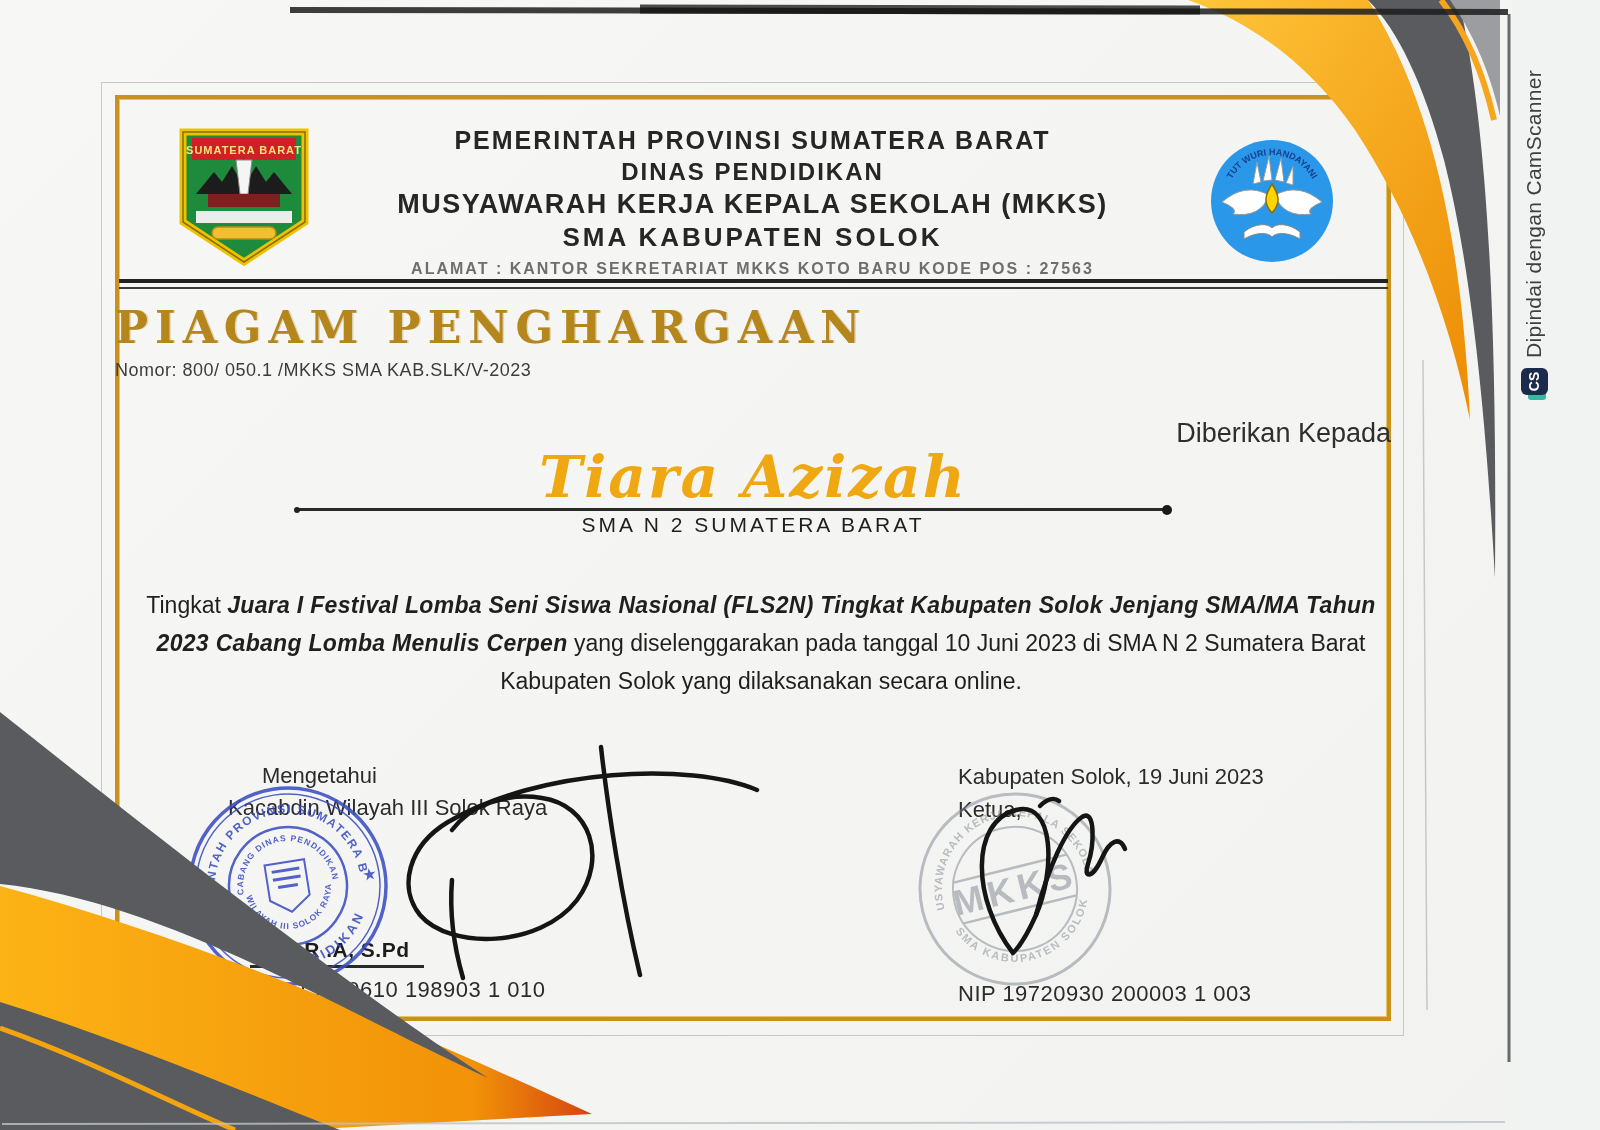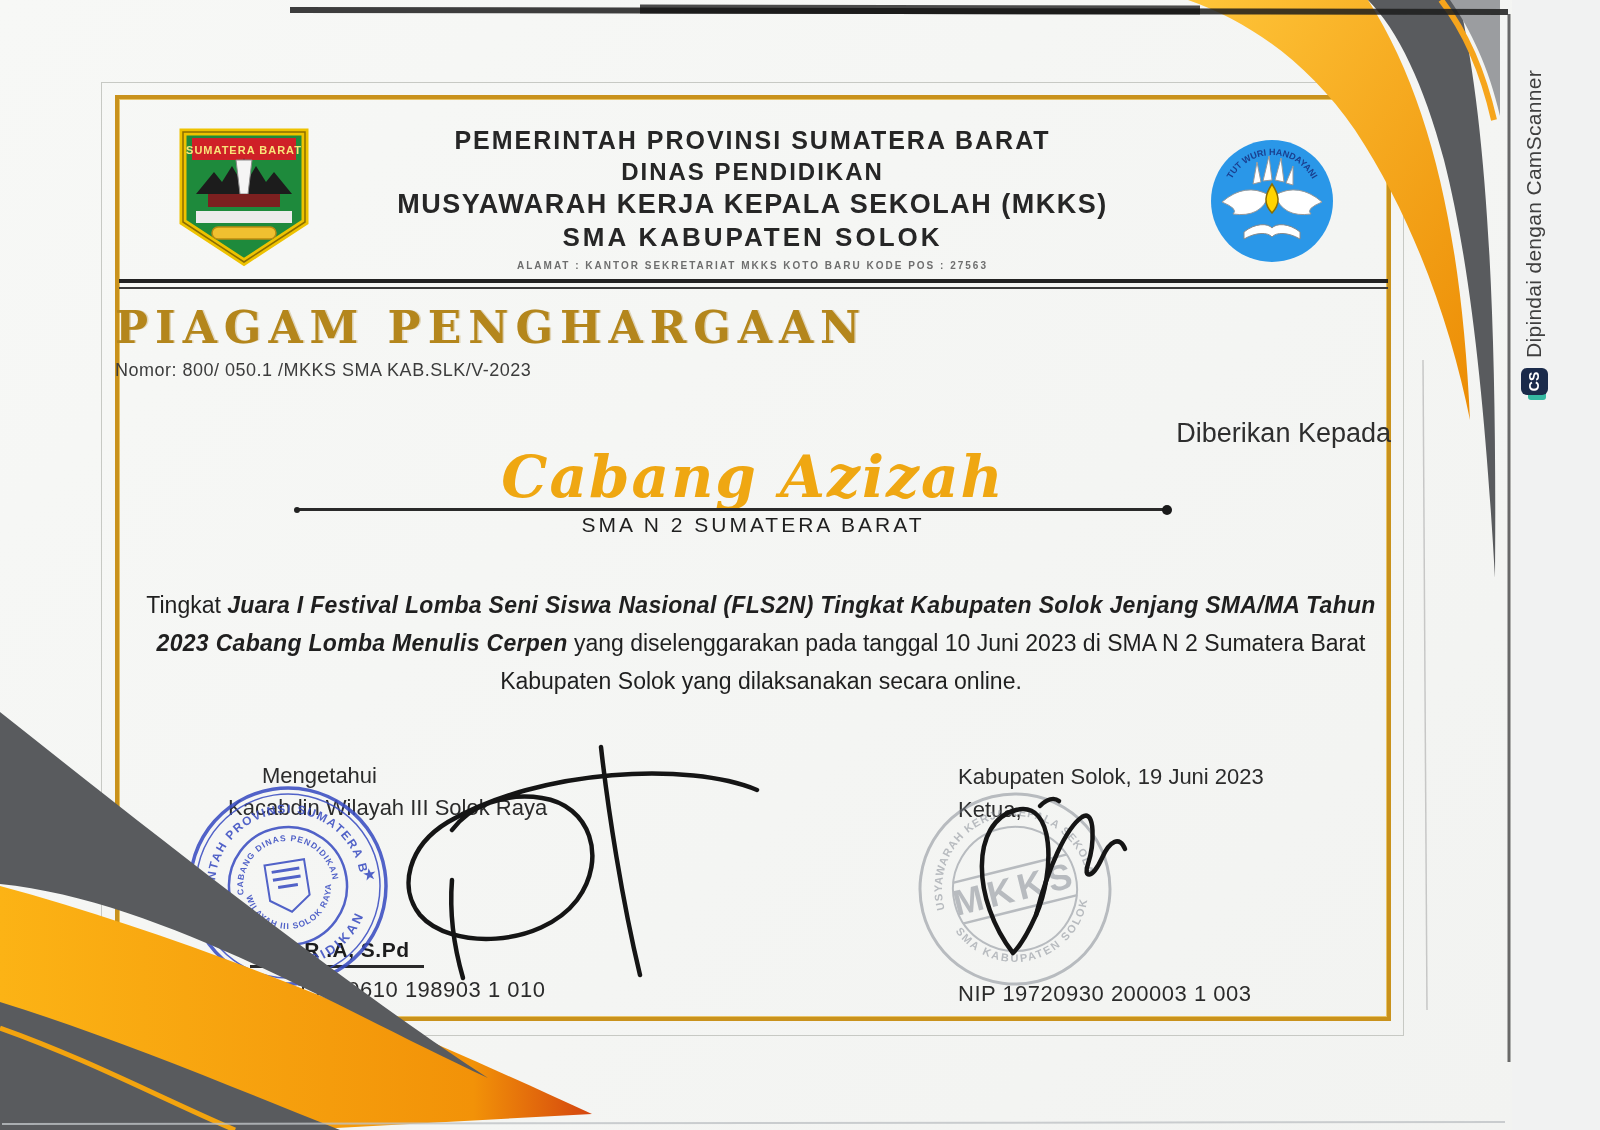--- a/index.html
+++ b/index.html
@@ -16,21 +16,21 @@
               border:1px solid #c7c9c4; }
   .goldframe { position:absolute; left:115px; top:95px; width:1276px; height:926px;
                border:4px solid #c9921c; box-shadow:inset 0 0 0 1px #e9c467; }
 
   
   .hdr { position:absolute; left:355px; top:124px; width:795px; text-align:center; color:#262626; }
   .hdr .l1 { font-size:25px; font-weight:bold; letter-spacing:2px; line-height:32px; }
   .hdr .l2 { font-size:24px; font-weight:bold; letter-spacing:2px; line-height:32px; }
   .hdr .l3 { font-size:27px; font-weight:bold; letter-spacing:1.5px; line-height:33px; }
   .hdr .l4 { font-size:26px; font-weight:bold; letter-spacing:3px; line-height:33px; }
-  .hdr .addr { font-size:10px; font-weight:bold; letter-spacing:2px; color:#6e6e6e; margin-top:6px; }
+  .hdr .addr { font-size:16px; font-weight:bold; letter-spacing:2px; color:#6e6e6e; margin-top:6px; }
 
   .sep  { position:absolute; left:119px; top:279px; width:1269px; border-top:4px solid #222; }
   .sep2 { position:absolute; left:119px; top:287px; width:1269px; border-top:2px solid #3a3a3a; }
 
   .logo-left  { position:absolute; left:176px; top:126px; }
   .logo-right { position:absolute; left:1209px; top:138px; }
 
   
   .title { position:absolute; left:115px; top:302px; width:1276px; 
            font-family:"DejaVu Serif", serif; font-weight:bold; font-size:44px;
@@ -126,21 +126,21 @@
     <div class="l4">SMA KABUPATEN SOLOK</div>
     <div class="addr">ALAMAT : KANTOR SEKRETARIAT MKKS KOTO BARU KODE POS : 27563</div>
   </div>
   <div class="sep"></div>
   <div class="sep2"></div>
 
   <div class="title">PIAGAM PENGHARGAAN</div>
   <div class="nomor">Nomor: 800/ 050.1 /MKKS SMA KAB.SLK/V-2023</div>
 
   <div class="given">Diberikan Kepada</div>
-  <div class="rname">Cabang Azizah</div>
+  <div class="rname">Tiara Azizah</div>
   <div class="ndiv">
     <span class="dotL"></span>
     <span class="dotR"></span>
   </div>
   <div class="school">SMA N 2 SUMATERA BARAT</div>
 
   <div class="bodytxt"><span>Tingkat </span><span class="award">Juara I Festival Lomba Seni Siswa Nasional (FLS2N) Tingkat Kabupaten Solok  Jenjang SMA/MA Tahun 2023 Cabang Lomba Menulis Cerpen</span><span> yang diselenggarakan pada tanggal 10 Juni 2023 di SMA N 2 Sumatera Barat Kabupaten Solok yang dilaksanakan secara online.</span></div>
 
   <div class="signL">
     <div class="h1">Mengetahui</div>

